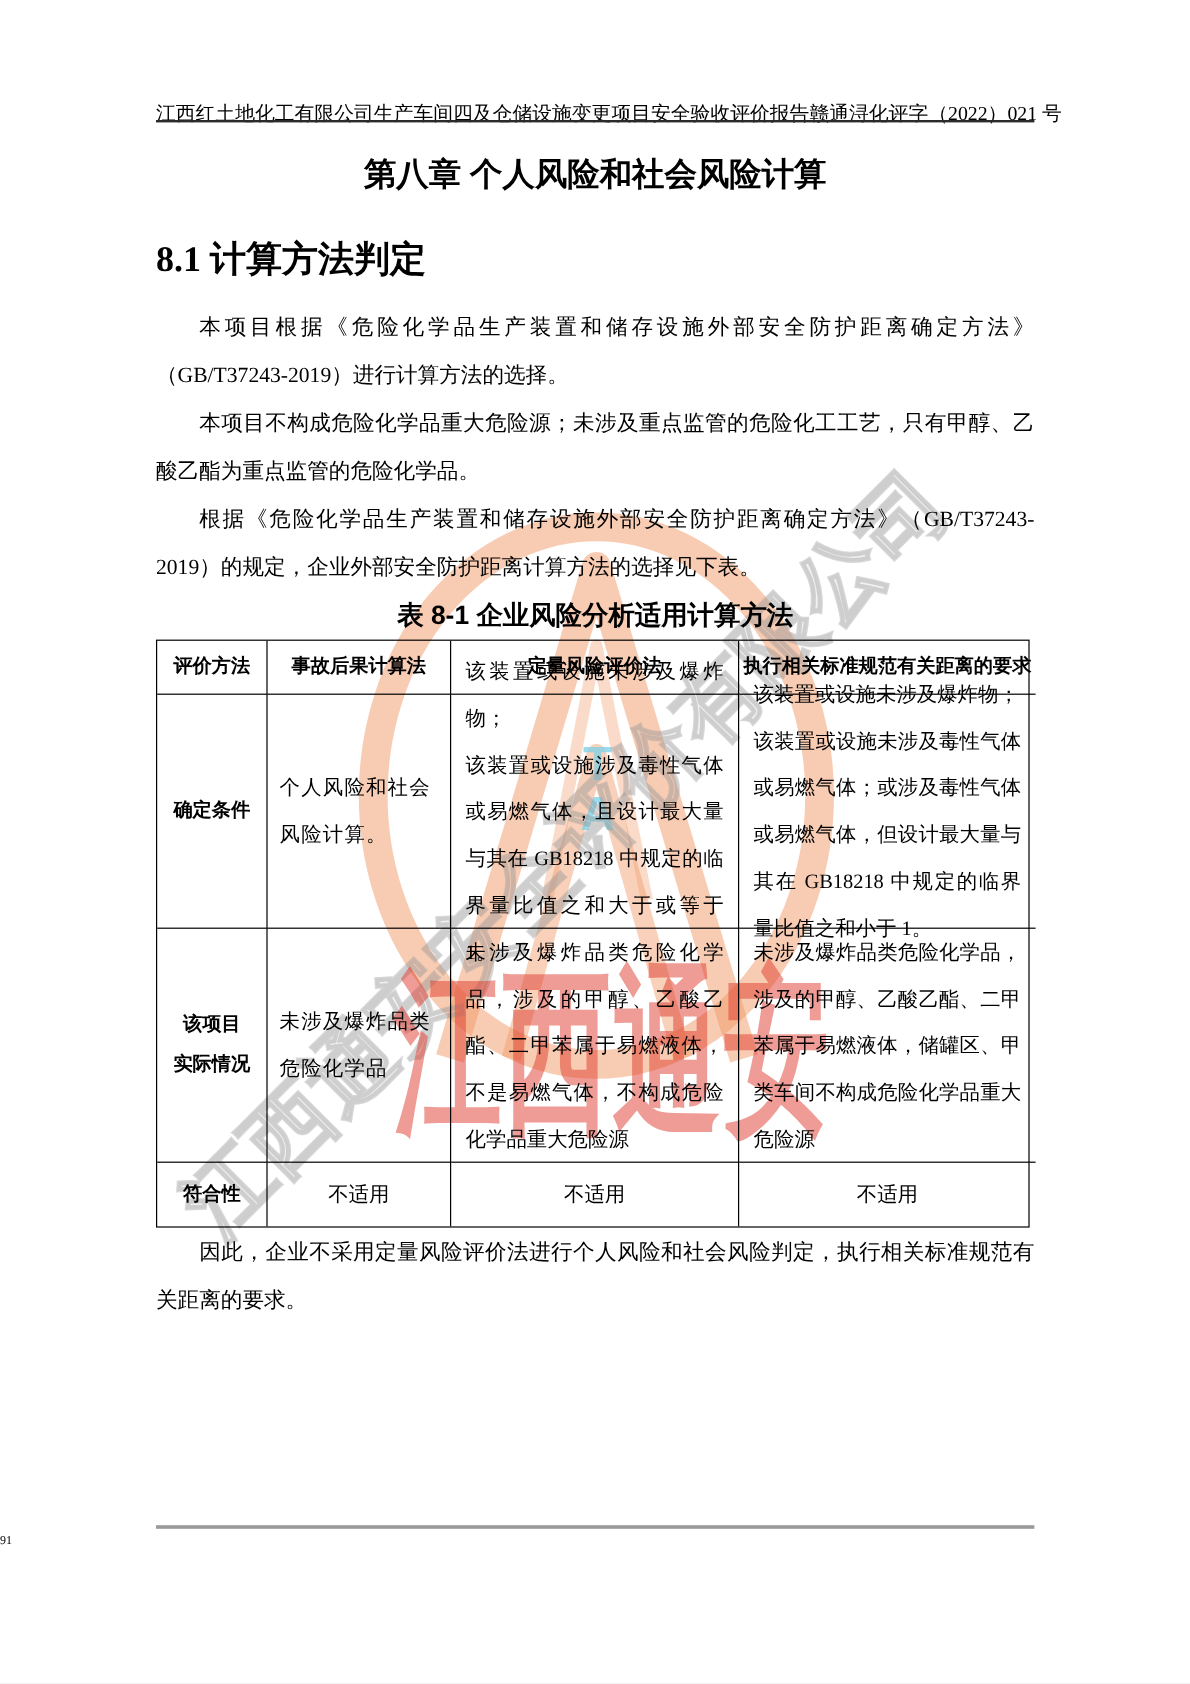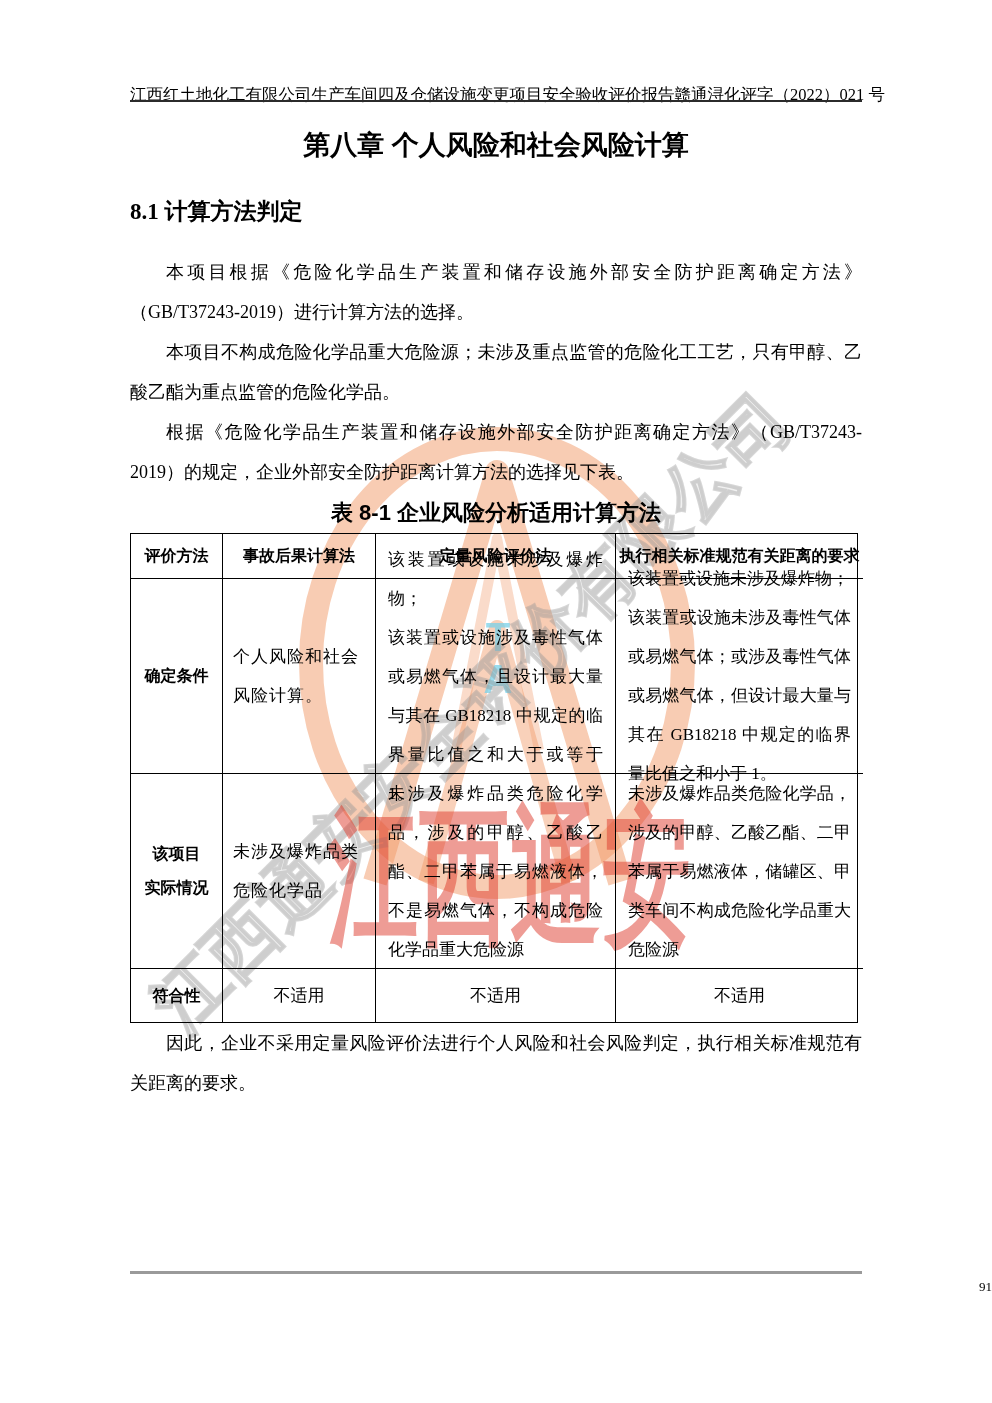--- a/index.html
+++ b/index.html
@@ -10,21 +10,21 @@
   .watermark{z-index:1;pointer-events:none;}
 
   
   .hdr{position:absolute;left:130px;width:732px;top:84px;display:flex;
        justify-content:space-between;font-size:16.5px;white-space:nowrap;}
   .hdr-rule{position:absolute;left:130px;width:732px;top:100px;height:2px;background:#2b2b2b;}
 
   
   .chapter{position:absolute;left:0;width:100%;top:127px;text-align:center;
            font-family:"Liberation Sans","DejaVu Sans",sans-serif;font-weight:bold;font-size:27px;}
-  .section{position:absolute;left:130px;top:196px;font-weight:bold;font-size:23px;
+  .section{position:absolute;left:130px;top:196px;font-weight:bold;font-size:30px;
            font-family:"Liberation Serif","DejaVu Serif",serif;}
 
   
   .flow{position:absolute;left:130px;top:252px;width:732px;}
   .para{margin:0;font-size:18px;line-height:40px;text-align:justify;text-indent:2em;}
   .tbl-caption{margin:6px 0 5px 0;text-align:center;font-weight:bold;font-size:22px;
                font-family:"Liberation Sans","DejaVu Sans",sans-serif;}
 
   
   .tbl{display:grid;grid-template-columns:92px 153px 240px 247px;
@@ -37,21 +37,21 @@
   .th{font-family:"Liberation Sans","DejaVu Sans",sans-serif;font-weight:bold;
       text-align:center;font-size:16px;line-height:18px;}
   .rowlabel{font-family:"Liberation Sans","DejaVu Sans",sans-serif;font-weight:bold;
             text-align:center;font-size:16px;line-height:34px;white-space:pre-line;}
   .c-left{padding:6px 10px;text-align:left;letter-spacing:1px;}
   .c-body{padding:4px 12px;text-align:justify;white-space:pre-line;}
   .c-center{text-align:center;}
 
   
   .ftr-rule{position:absolute;left:130px;width:732px;top:1271px;height:2.5px;background:#9a9a9a;}
-  .pageno{position:absolute;left:0;width:100%;top:1279px;text-align:right;font-size:13px;}
+  .pageno{position:absolute;left:0;width:100%;top:1279px;text-align:left;font-size:10px;}
 
   
   .wm-logo{position:absolute;left:290px;top:420px;}
   .wm-ta{position:absolute;left:462px;top:616px;width:72px;text-align:center;
          font-family:"Liberation Sans","DejaVu Sans",sans-serif;font-weight:bold;
          font-size:40px;line-height:42px;color:rgba(120,208,232,0.75);white-space:pre-line;}
   .wm-red{position:absolute;left:328px;top:796px;font-family:"Liberation Sans","DejaVu Sans",sans-serif;
           font-weight:bold;font-size:150px;line-height:160px;letter-spacing:2px;white-space:nowrap;
           color:rgba(221,58,44,0.5);transform:scaleX(0.6);transform-origin:0 0;}
   .wm-diag{position:absolute;left:140px;top:992px;font-family:"Liberation Sans","DejaVu Sans",sans-serif;

